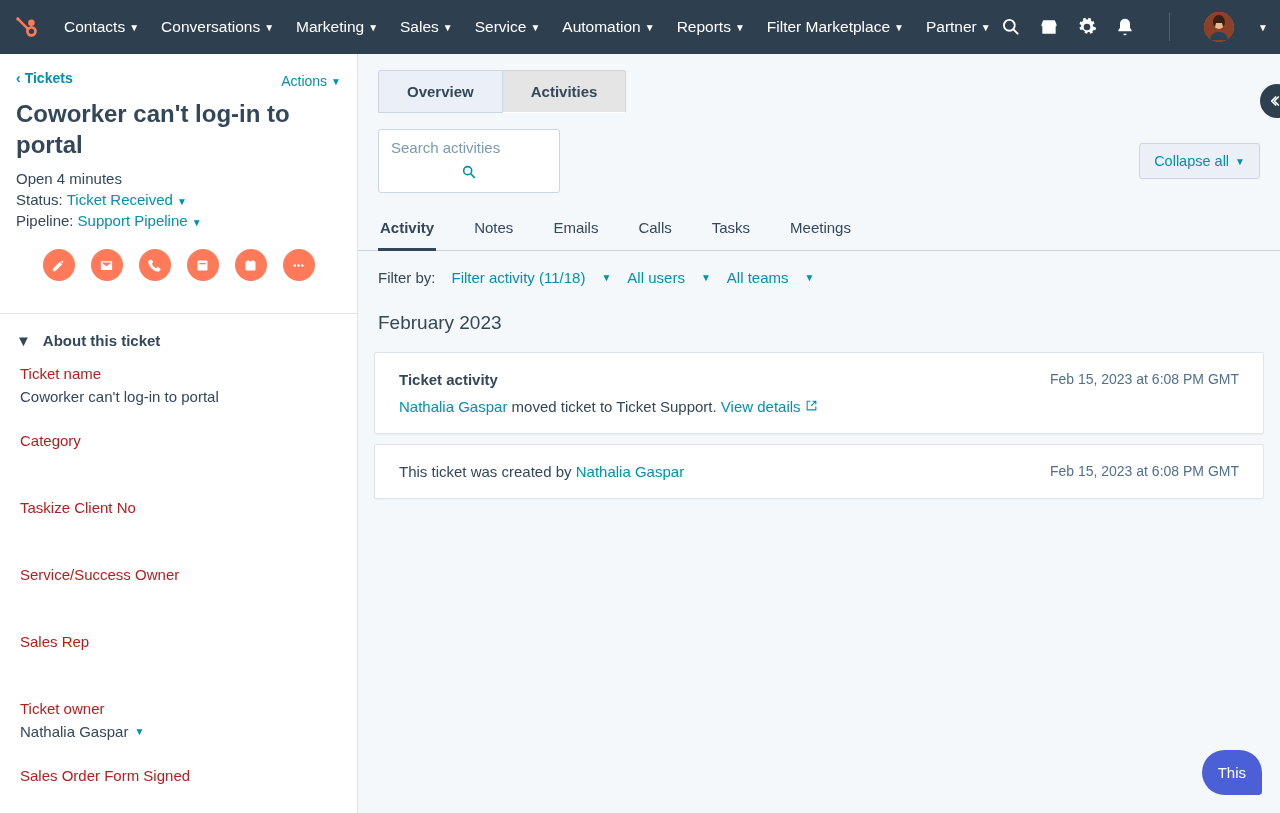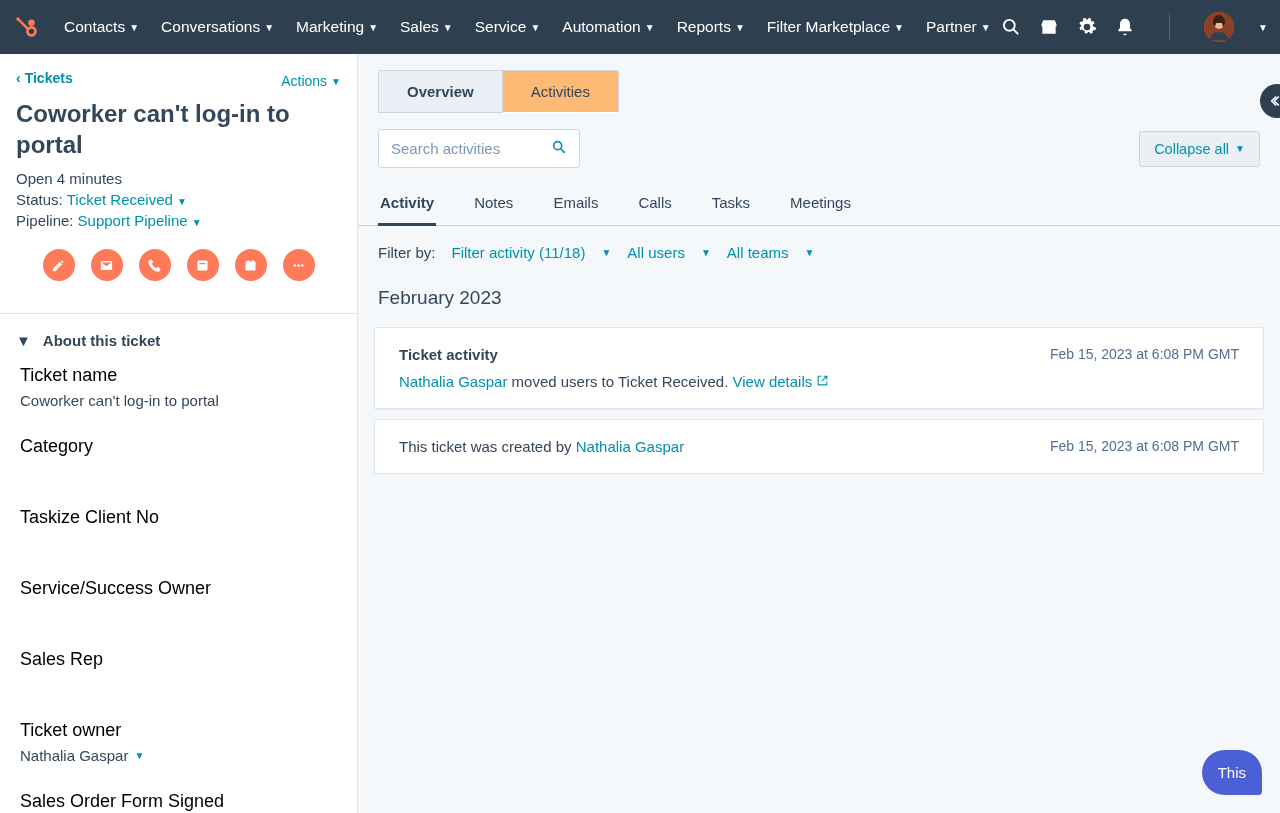--- a/index.html
+++ b/index.html
@@ -103,57 +103,58 @@
 
   .about-header {
     display:flex; align-items:center; gap:12px;
     padding: 18px 16px 8px 16px;
     font-weight:600;
     font-size:15px;
   }
   .about-caret { color:#33475b; cursor:pointer; }
 
   .field { padding: 8px 20px 4px 20px; }
-  .field-label { font-size: 18px; color:#000000; margin-bottom:4px; }
+  .field-label { font-size: 15px; color:#b91c1c; margin-bottom:4px; }
   .field-value { font-size: 15px; color:#33475b; min-height:20px; display:flex; align-items:center; gap:6px;}
   .field { margin-bottom: 14px; }
 
   
   .main-tabs {
     display:flex;
     padding: 16px 0 0 20px;
   }
   .main-tab {
     padding: 12px 28px;
     background:#eaf0f6;
     border:1px solid #cbd6e2;
     font-size:15px;
     color:#33475b;
     cursor:pointer;
     font-weight:bold;
   }
   .main-tab.active {
-    background:#fdba74;
-    font-weight:400;
+    background:#e5e5e5;
+    font-weight:700;
     border-bottom-color:#fff;
   }
   .main-tab:first-child { border-top-left-radius:3px; border-bottom:1px solid #cbd6e2; }
   .main-tab:last-child { border-top-right-radius:3px; border-left:none; }
 
   .search-row {
     display:flex; align-items:center; justify-content:space-between;
     padding: 16px 20px 16px 20px;
   }
   .search-box {
     border:1px solid #cbd6e2;
     border-radius:3px;
     padding: 9px 12px;
-    width: 202px;
+    width: 182px;
     display:flex; align-items:center; gap:8px;
     background:#fff;
+    flex-direction:column;
   }
   .search-box input {
     border:none; outline:none; font-size:15px; width:100%;
     color:#33475b;
   }
   .search-box input::placeholder { color:#7c98b6; }
   .collapse-btn {
     border:1px solid #cbd6e2;
     background:#eaf0f6;
     color:#0091ae;
@@ -477,21 +478,21 @@
         </span>
     </div>
 
     <div class="month-header">February 2023</div>
 
     <div class="card">
       <div class="card-head">
         <div>
           <div class="card-title">Ticket activity</div>
           <div class="card-line">
-            <span class="link">Nathalia Gaspar</span><span> moved users to Ticket Received. </span><span class="link"><span>View details</span><span class="ext-icon">
+            <span class="link">Nathalia Gaspar</span><span> moved ticket to Ticket Support. </span><span class="link"><span>View details</span><span class="ext-icon">
                   <svg viewBox="0 0 24 24" width="13" height="13" fill="none" stroke="#0091ae" stroke-width="2">
                     <path d="M14 4h6v6M20 4l-9 9M10 4H4v16h16v-6"></path>
                   </svg>
                 </span></span>
           </div>
         </div>
         <div class="card-ts">Feb 15, 2023 at 6:08 PM GMT</div>
       </div>
     </div>
 

